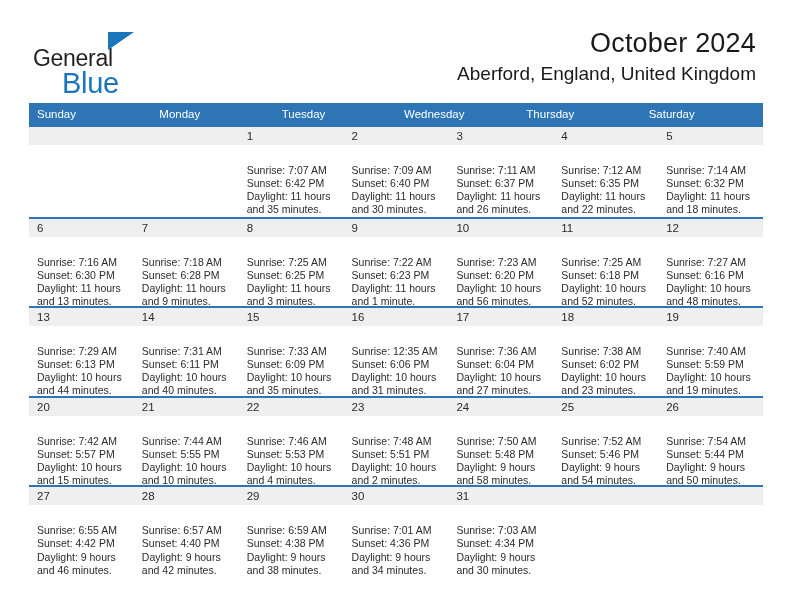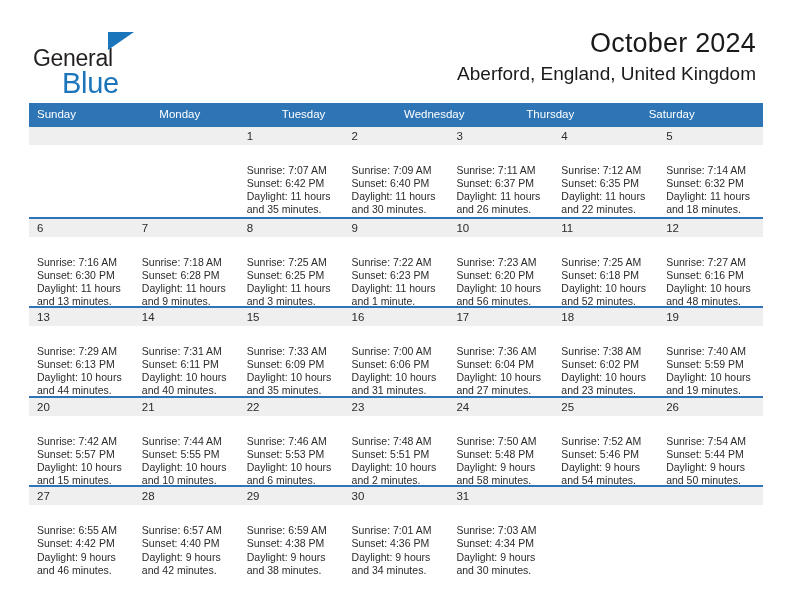--- a/index.html
+++ b/index.html
@@ -316,21 +316,21 @@
             <div class="day-body">
               <div>Sunrise: 7:33 AM</div>
               <div>Sunset: 6:09 PM</div>
               <div>Daylight: 10 hours</div>
               <div>and 35 minutes.</div>
             </div>
           </div>
           <div class="day-cell">
             <span class="day-num">16</span>
             <div class="day-body">
-              <div>Sunrise: 7:00 AM</div>
+              <div>Sunrise: 12:35 AM</div>
               <div>Sunset: 6:06 PM</div>
               <div>Daylight: 10 hours</div>
               <div>and 31 minutes.</div>
             </div>
           </div>
           <div class="day-cell">
             <span class="day-num">17</span>
             <div class="day-body">
               <div>Sunrise: 7:36 AM</div>
               <div>Sunset: 6:04 PM</div>
@@ -375,21 +375,21 @@
               <div>Daylight: 10 hours</div>
               <div>and 10 minutes.</div>
             </div>
           </div>
           <div class="day-cell">
             <span class="day-num">22</span>
             <div class="day-body">
               <div>Sunrise: 7:46 AM</div>
               <div>Sunset: 5:53 PM</div>
               <div>Daylight: 10 hours</div>
-              <div>and 6 minutes.</div>
+              <div>and 4 minutes.</div>
             </div>
           </div>
           <div class="day-cell">
             <span class="day-num">23</span>
             <div class="day-body">
               <div>Sunrise: 7:48 AM</div>
               <div>Sunset: 5:51 PM</div>
               <div>Daylight: 10 hours</div>
               <div>and 2 minutes.</div>
             </div>

